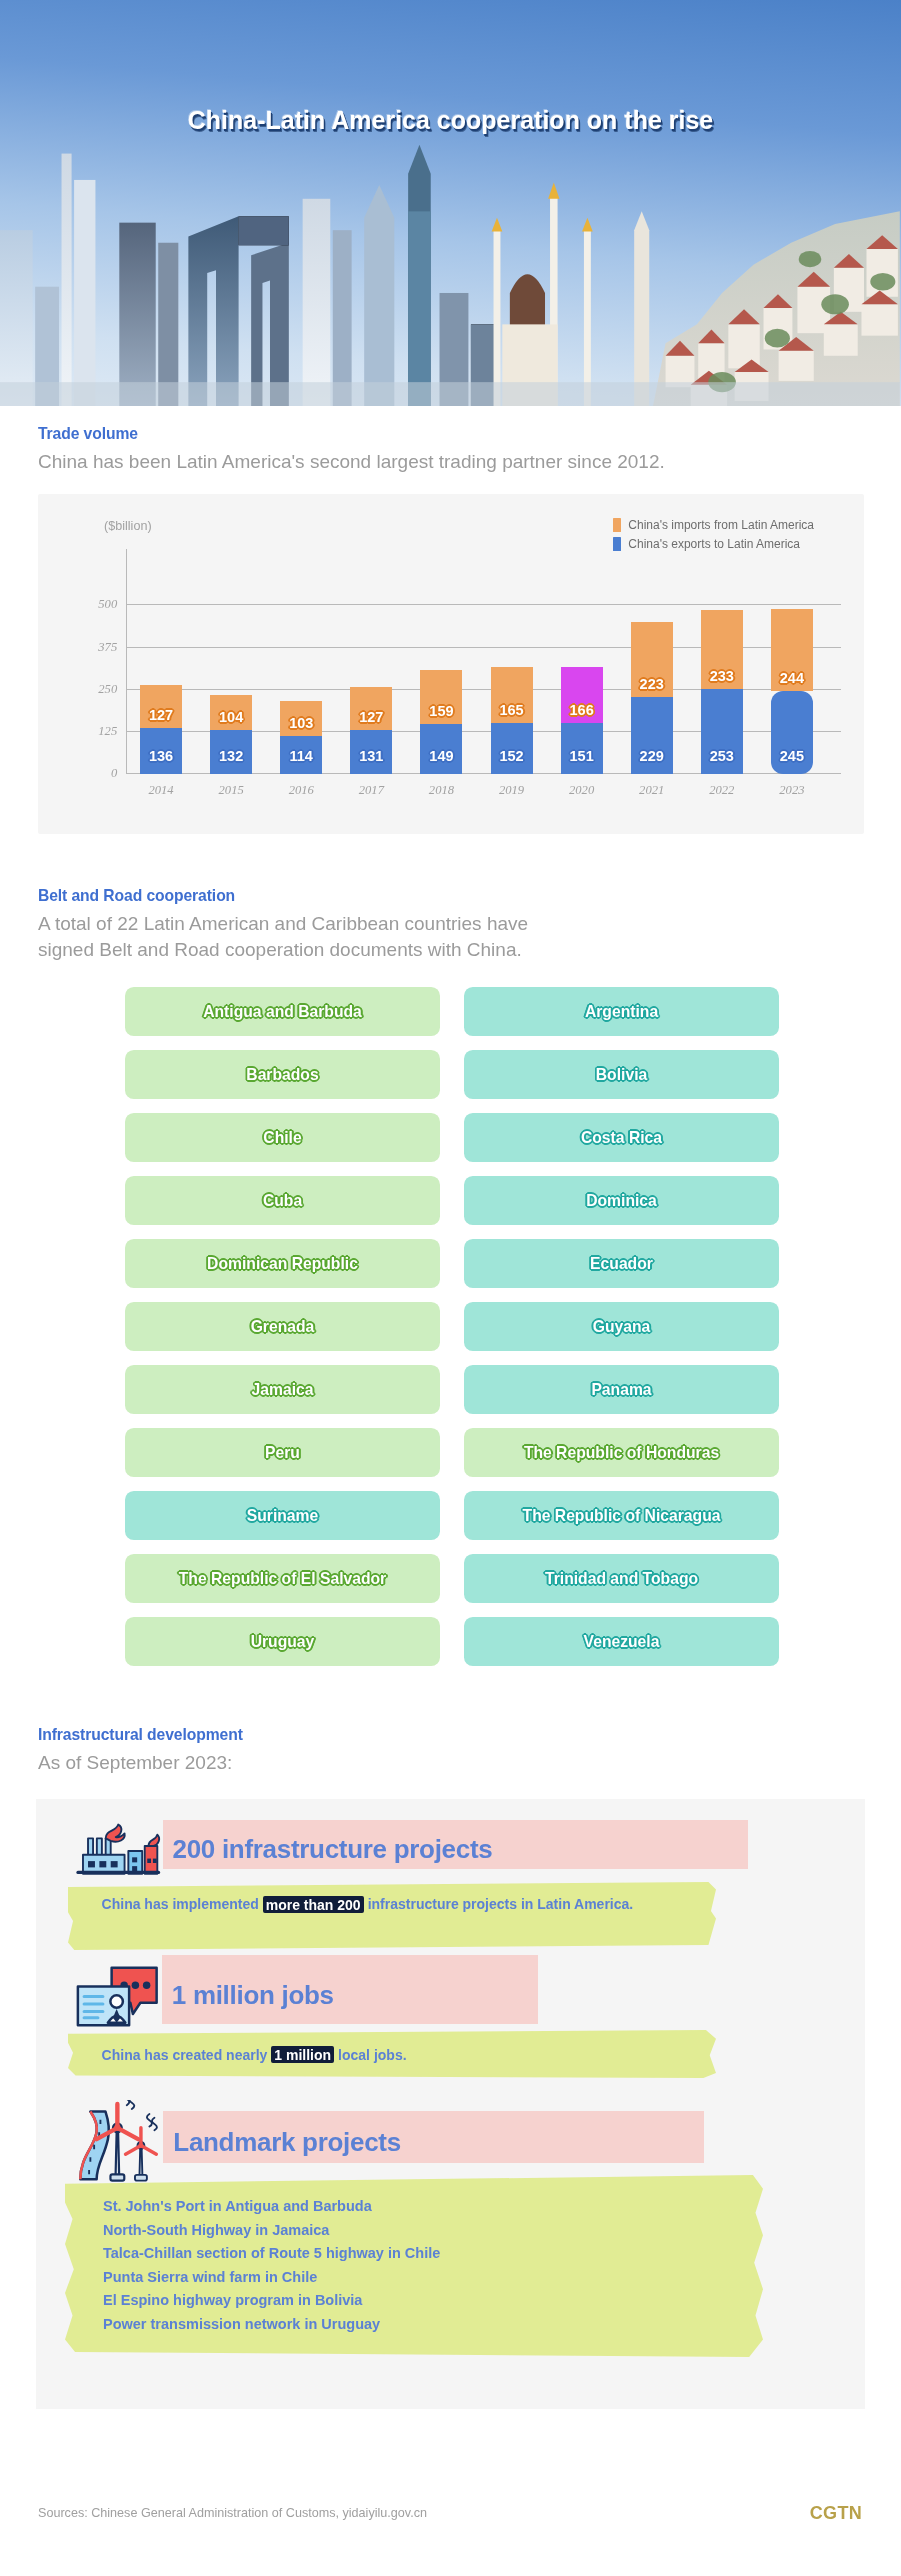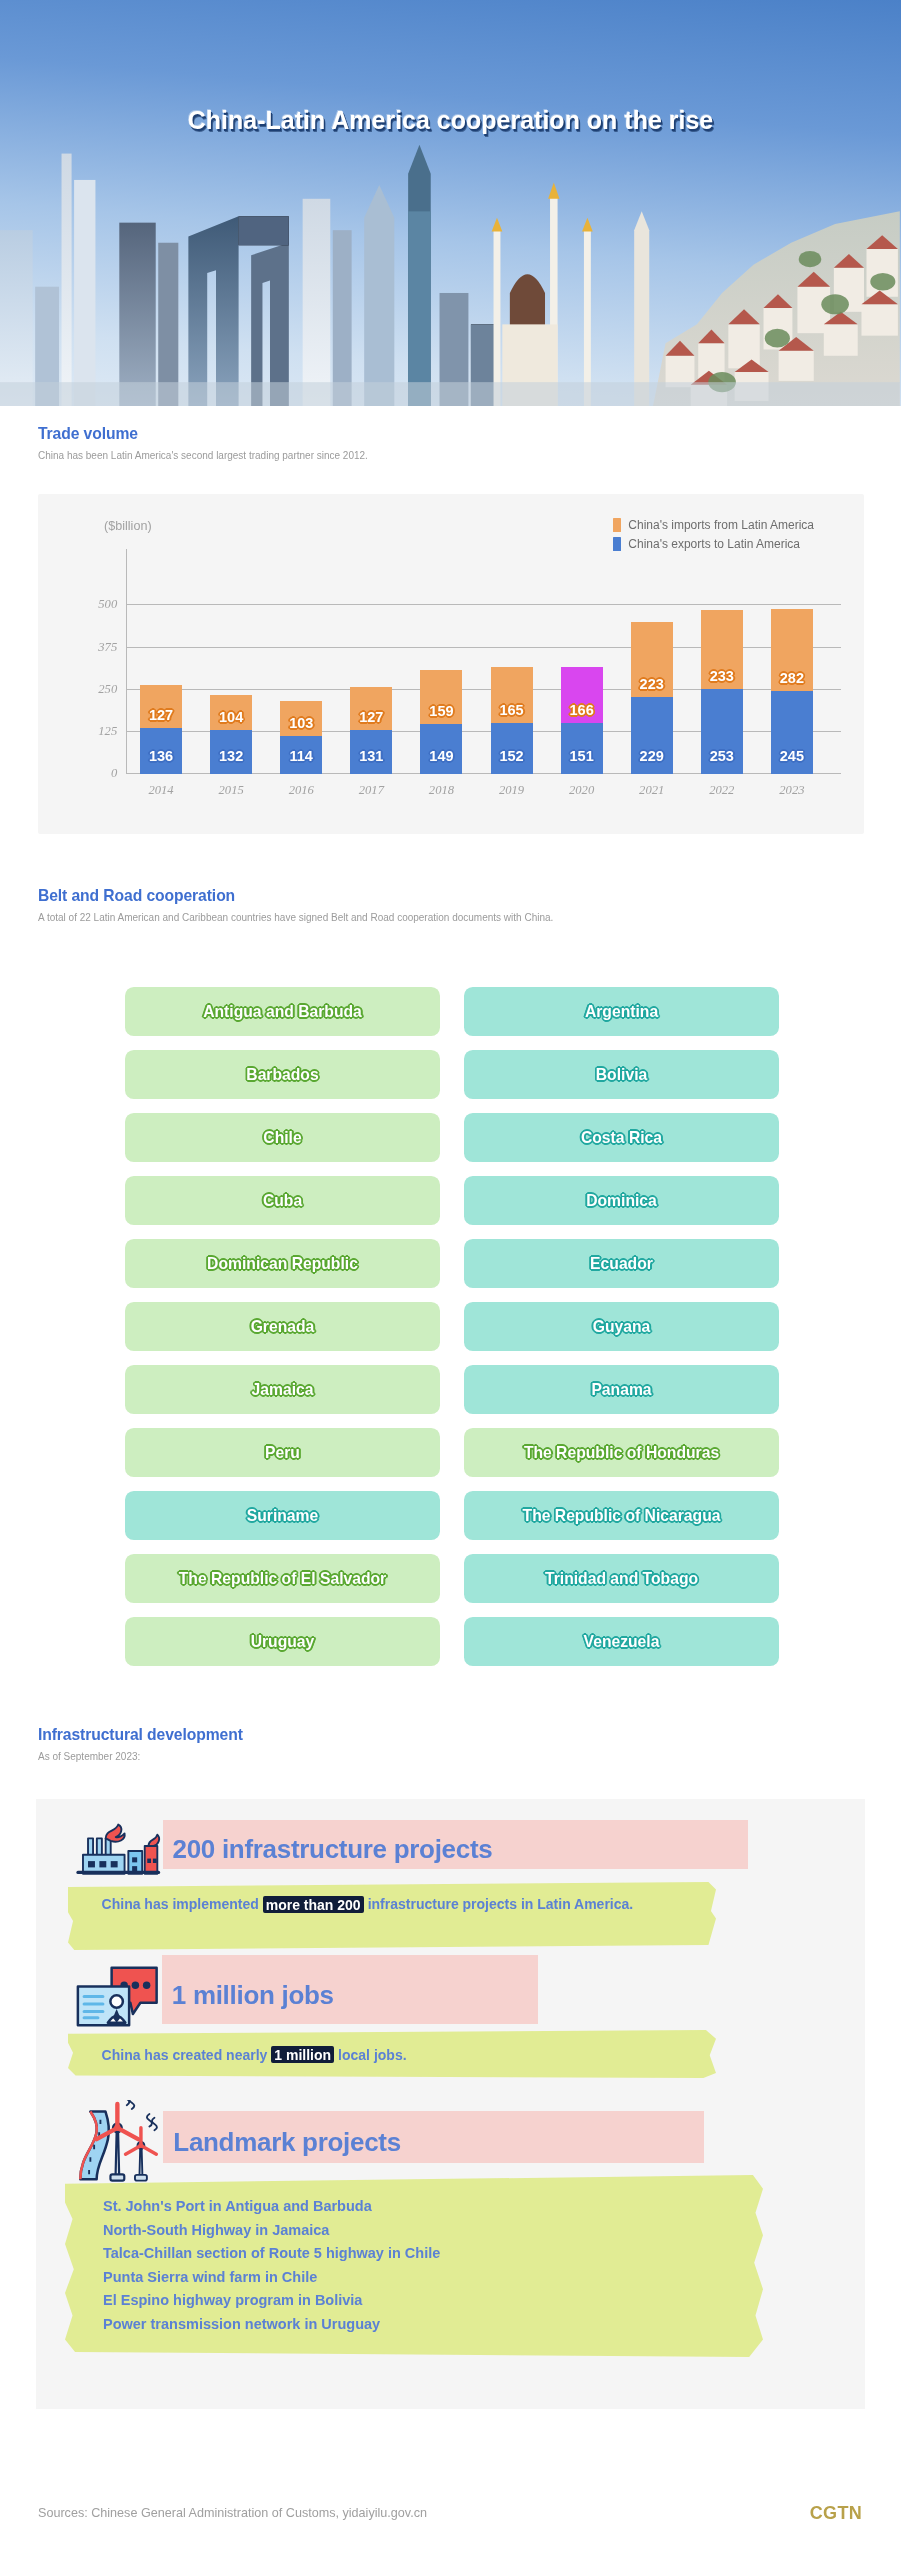--- a/index.html
+++ b/index.html
@@ -17,21 +17,21 @@
   .sky { position:absolute; inset:0; background: linear-gradient(185deg,#4b81c8 0%,#6a99d6 28%,#a6c5e8 58%,#cfe0f1 84%,#dfeaf5 100%); }
   .skyline { position:absolute; left:0; right:0; bottom:0; height:270px; }
   .hero-title {
     position: absolute; left: 0; right: 0; top: 106px; text-align: center;
     font-size: 25px; font-weight: bold; color: #ffffff; letter-spacing: 0px;
     font-family: "Liberation Sans", sans-serif;
     text-shadow: 1.3px 1.9px 0 #1d3f73, 1.9px 2.5px 0 rgba(18,48,94,.6), -0.6px -0.6px 0 rgba(255,255,255,.35);
     z-index: 9;
   }
   .sec-title { color:#3f6fd0; font-size:15.7px; font-weight:bold; letter-spacing:-0.1px; }
-  .sec-sub { color:#9b9b9b; font-size:10px; line-height:1.33; margin-top:6.3px; font-weight:400; }
+  .sec-sub { color:#9b9b9b; font-size:19px; line-height:1.33; margin-top:6.3px; font-weight:400; }
 
   
   .trade-head { position:absolute; left:38px; top:425px; width:830px; }
   .chart-card { position:absolute; left:38px; top:494px; width:826px; height:340px; background:#f5f5f5; border-radius:1.9px; }
   .unit { position:absolute; left:66px; top:25px; color:#a2a2a2; font-size:12.6px; }
   .legend { position:absolute; right:50px; top:24px; }
   .legend-row { display:flex; align-items:center; margin-bottom:5px; }
   .swatch { width:8.8px; height:13.2px; margin-right:7px; border-radius:0.6px; }
   .legend-lbl { font-size:12px; color:#6d6d6d; white-space:nowrap; }
 
@@ -306,23 +306,23 @@
           <div class="barcol">
             <div class="seg seg-imports" style="height: 79px; background: rgb(240, 165, 96);">
               <span class="val imp">233</span>
             </div>
             <div class="seg seg-exports" style="height: 85px; background: rgb(74, 126, 209);">
               <span class="val exp">253</span>
             </div>
           </div>
           <div class="barcol">
             <div class="seg seg-imports" style="height: 82px; background: rgb(240, 165, 96);">
-              <span class="val imp">282</span>
-            </div>
-            <div class="seg seg-exports" style="height: 83px; background: rgb(74, 126, 209);">
+              <span class="val imp">244</span>
+            </div>
+            <div class="seg seg-exports" style="height: 83px; background: rgb(74, 126, 209); border-radius: 12px;">
               <span class="val exp">245</span>
             </div>
           </div>
         </div>
     </div>
     <div class="xlabels" id="xlabels">
         <div class="xlabel">2014</div>
         <div class="xlabel">2015</div>
         <div class="xlabel">2016</div>
         <div class="xlabel">2017</div>

